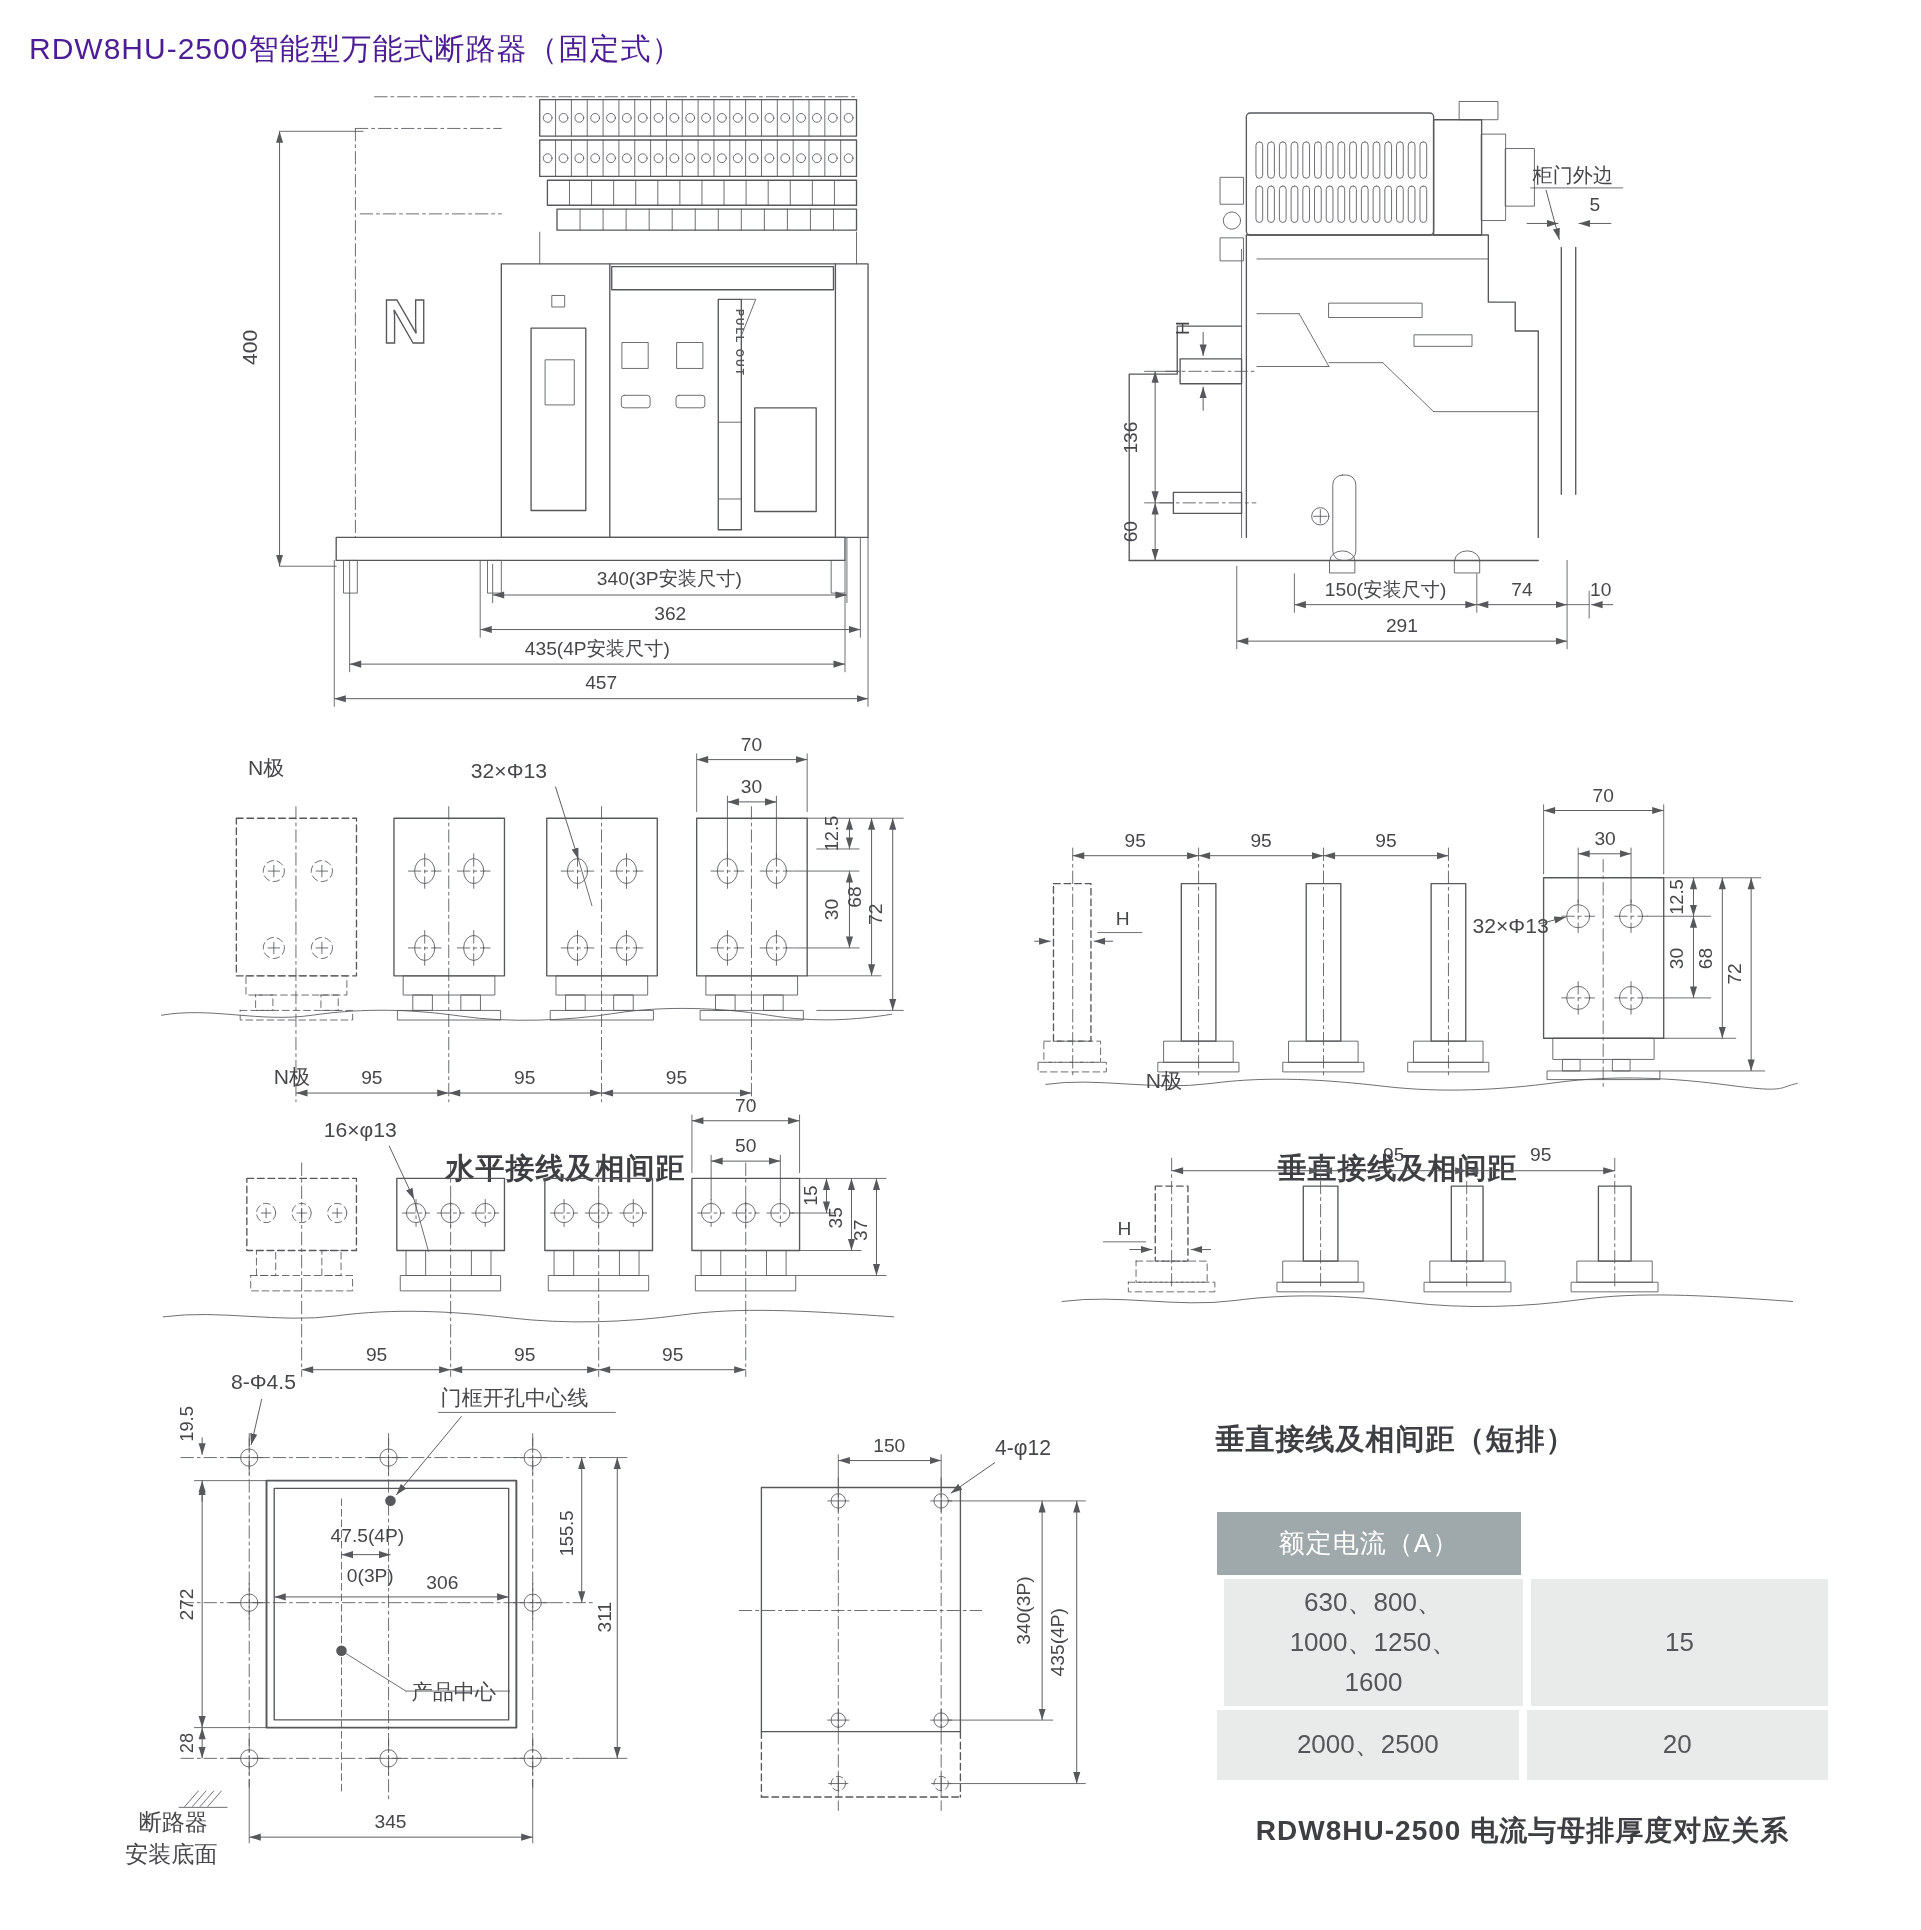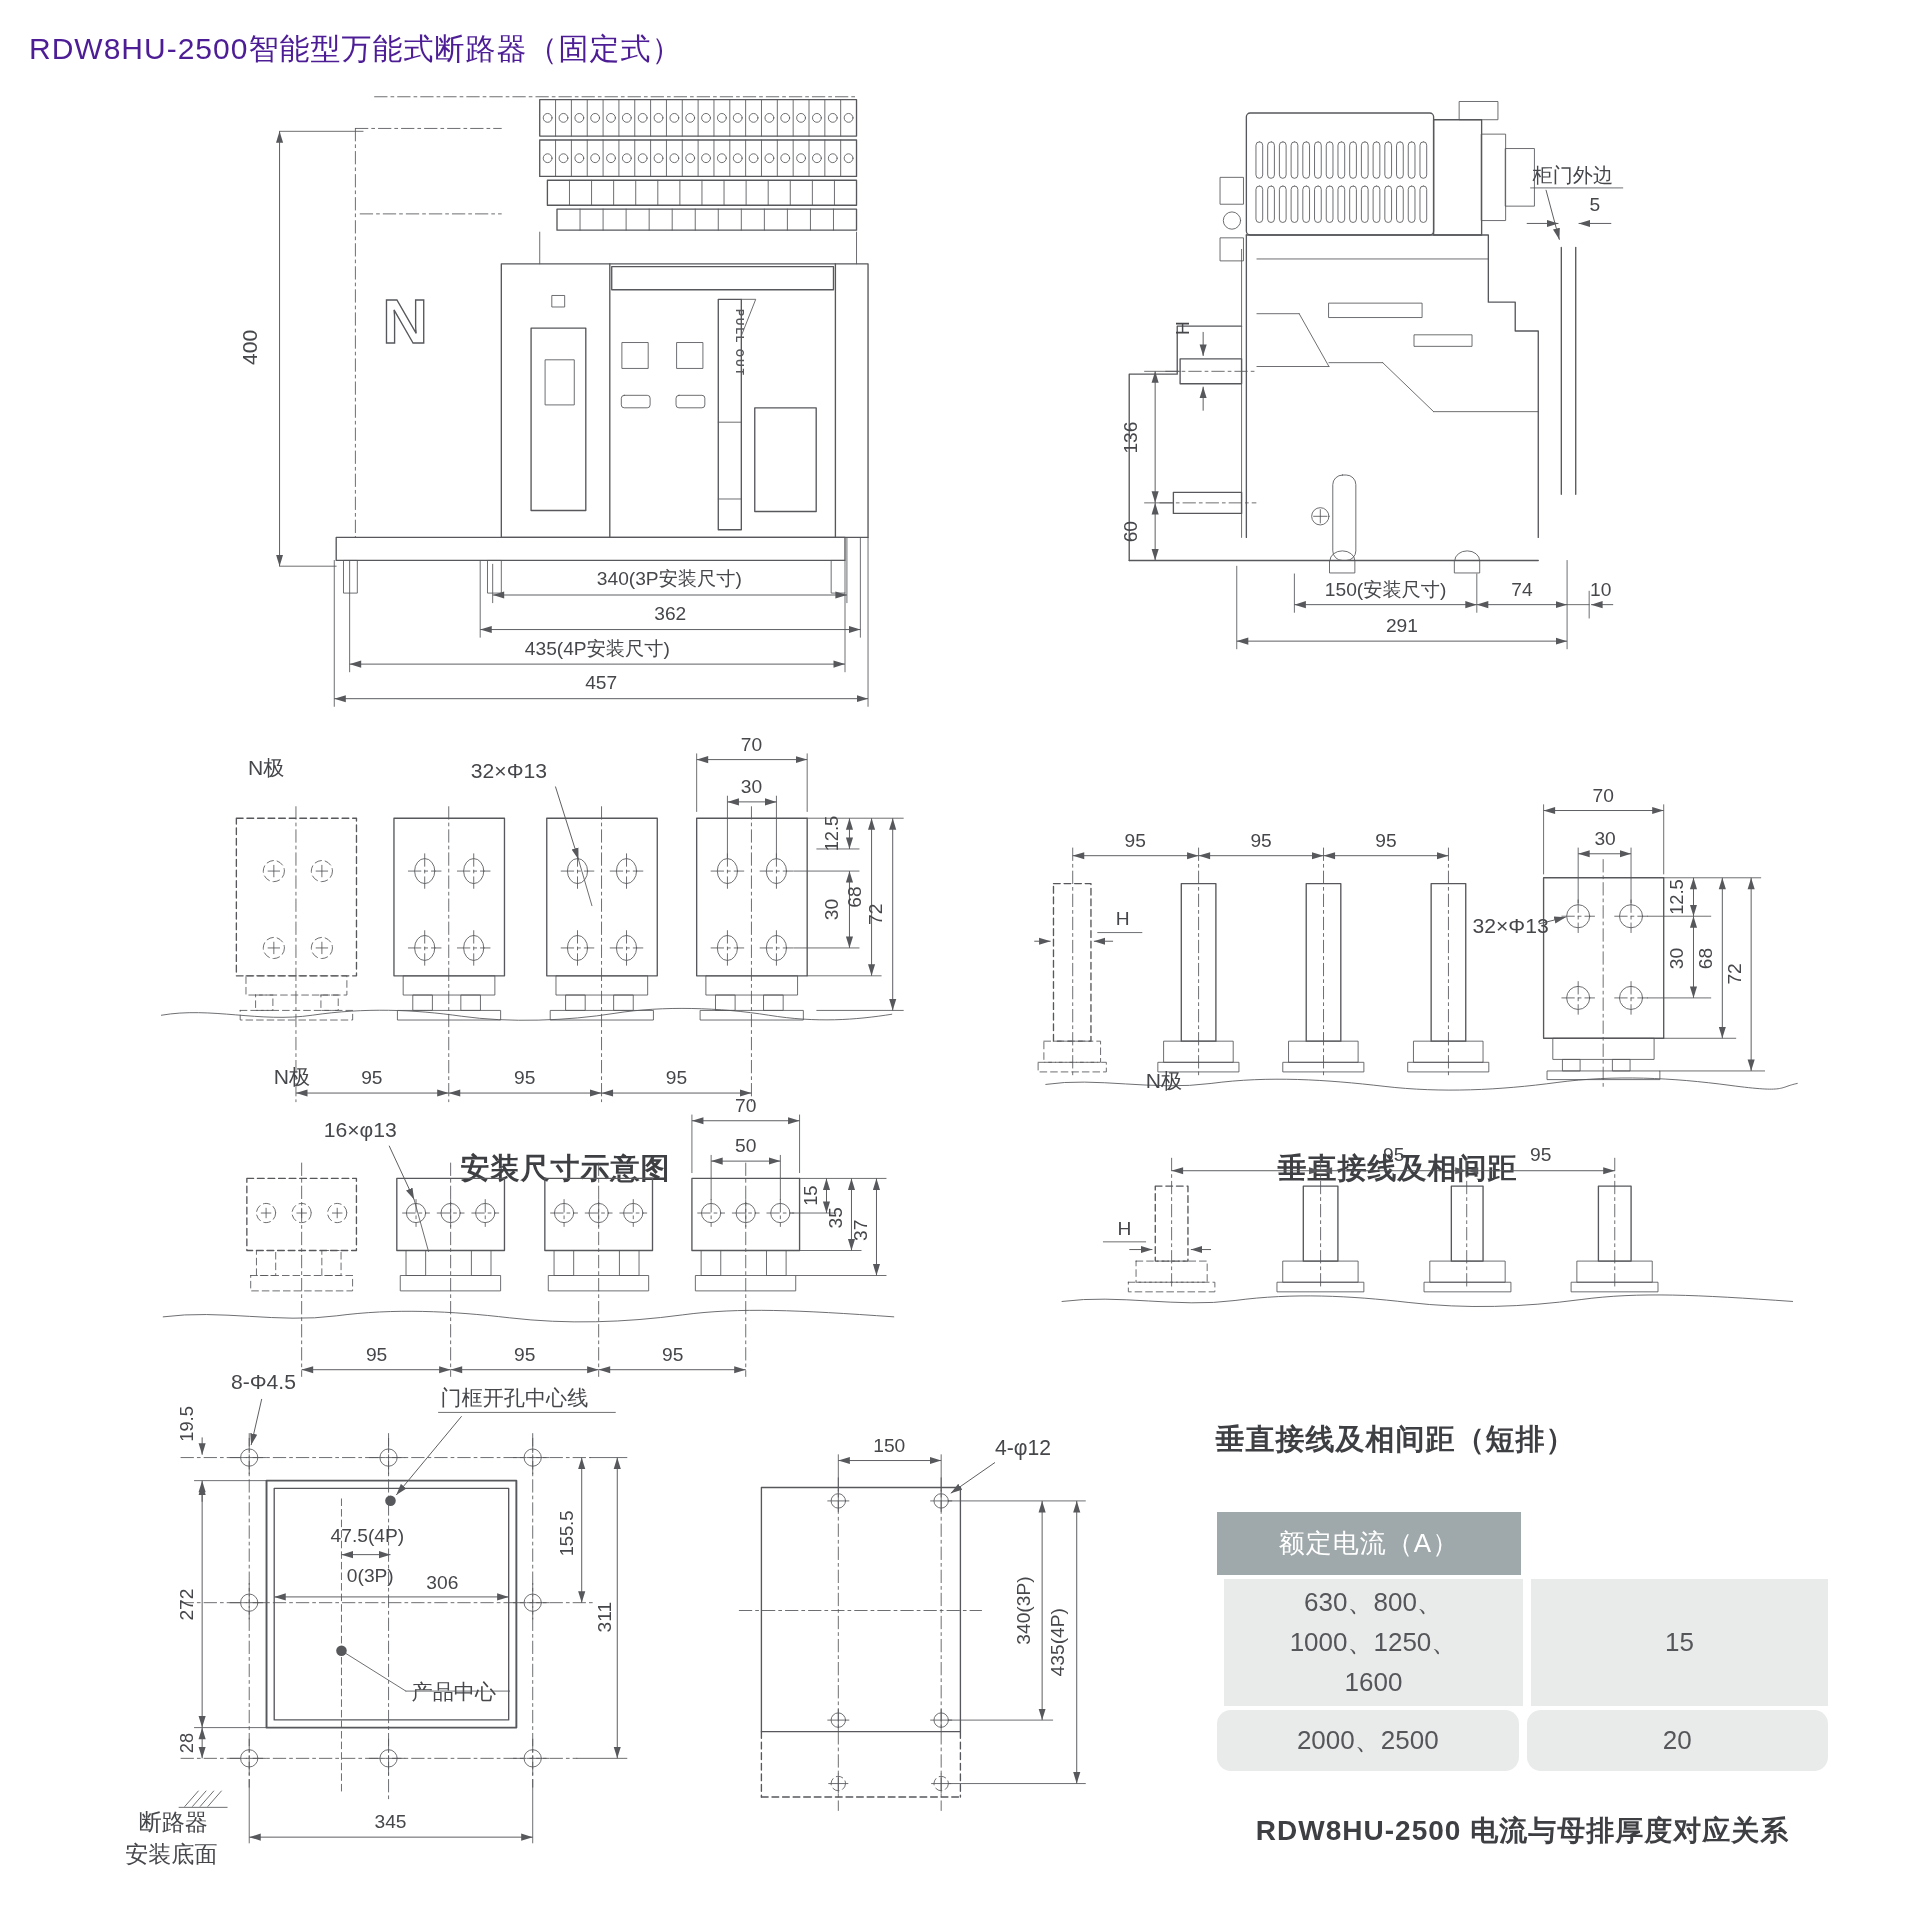--- a/index.html
+++ b/index.html
@@ -20,21 +20,21 @@
   .mid{text-anchor:middle;}
   .t22{font-size:22px;}
   .t19{font-size:19px;}
   
   .tbl{position:absolute;left:1217px;top:1512px;width:611px;}
   .trow{display:flex;gap:8px;margin-bottom:3.8px;}
   .th{width:304px;height:63px;background:#9fa8ab;color:#fff;font-size:26px;
       display:flex;align-items:center;justify-content:center;letter-spacing:1px;}
   .td{width:304px;background:#e9eaea;color:#55565a;font-size:26px;display:flex;
       align-items:center;justify-content:center;text-align:center;box-sizing:border-box;line-height:1.55;}
-  .r1 .td{height:127px;} .r2 .td{height:61px;border-radius:14px;}
+  .r1 .td{height:127px;} .r2 .td{height:70px;}
   .pad{padding:0 41px;margin-left:7px;}
   .tcap{position:absolute;left:1217px;top:1812px;width:611px;text-align:center;
         font-size:28px;font-weight:600;color:#3e3f43;letter-spacing:1px;}
 </style>
 </head>
 <body>
 
 <div id="page">
 
   <div class="title">RDW8HU-2500智能型万能式断路器（固定式）</div>
@@ -459,21 +459,21 @@
       <text class="mid" x="768" y="197" transform="rotate(-90 768 197)">72</text>
 
       <line class="dim" x1="158" y1="383" x2="317" y2="383" marker-start="url(#as)" marker-end="url(#ae)"></line>
       <line class="dim" x1="317" y1="383" x2="476" y2="383" marker-start="url(#as)" marker-end="url(#ae)"></line>
       <line class="dim" x1="476" y1="383" x2="632" y2="383" marker-start="url(#as)" marker-end="url(#ae)"></line>
       <text class="mid" x="237" y="374">95</text>
       <text class="mid" x="396" y="374">95</text>
       <text class="mid" x="554" y="374">95</text>
     </g>
   </svg>
-  <div class="cap" style="left:181px;top:1149px;width:769px">安装尺寸示意图</div>
+  <div class="cap" style="left:181px;top:1149px;width:769px">水平接线及相间距</div>
 
   <svg class="fig" style="left:1038px;top:725px" width="769" height="394" viewBox="0 0 800 410">
     <g>
       <rect class="ln dsh" x="16" y="165" width="39" height="164"></rect>
       <rect class="tn dsh" x="6" y="329" width="59" height="22"></rect>
       <rect class="tn dsh" x="0" y="351" width="71" height="10"></rect>
 
       <rect class="ln" x="149" y="165" width="36" height="164"></rect>
       <rect class="tn" x="131" y="329" width="72" height="22"></rect>
       <rect class="tn" x="125" y="351" width="84" height="10"></rect>

